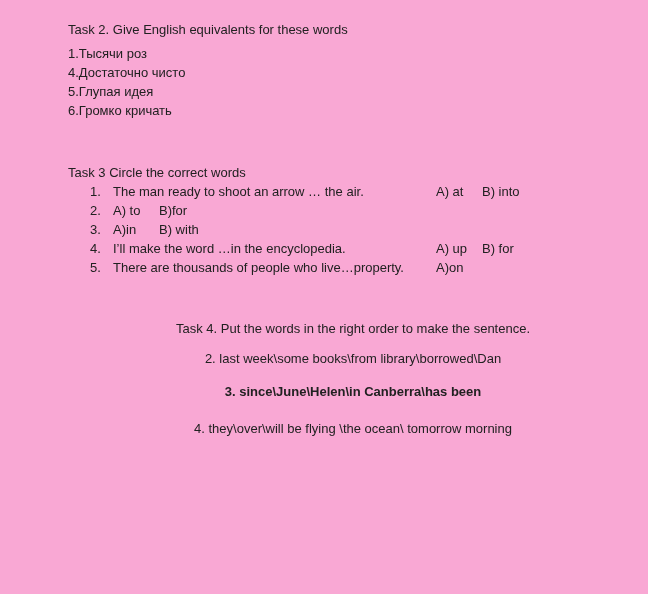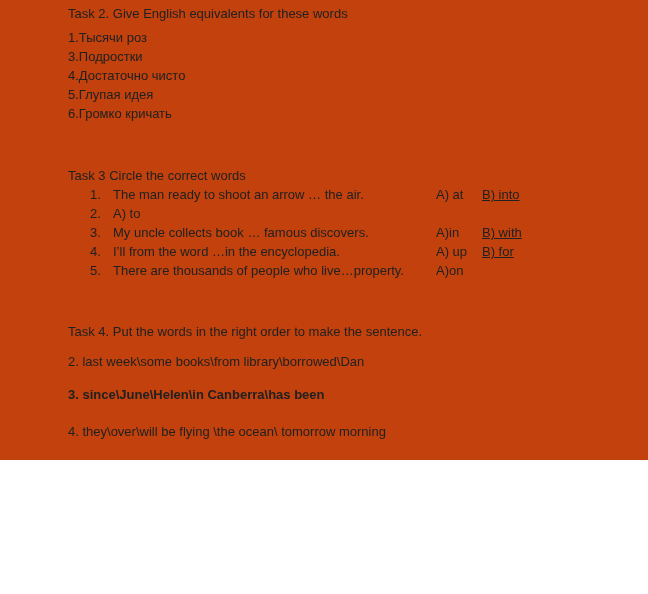--- a/index.html
+++ b/index.html
@@ -9,88 +9,87 @@
     background: #ffffff;
     overflow: hidden;
   }
   body {
     font-family: "Liberation Sans", sans-serif;
     font-size: 13px;
     color: #212121;
   }
   .page {
     width: 648px;
-    height: 460px;
-    padding: 4px 10px 0 68px;
-    background: #c2410c;
+    height: 594px;
+    padding: 20px 10px 0 68px;
+    background: #f9a8d4;
   }
 
   
   .task2-title { line-height: 19px; margin-bottom: 5px; }
   .t2-item { line-height: 19px; }
 
   
   .task3 { margin-top: 43px; }
   .task3-title { line-height: 19px; }
   .t3-row {
     display: flex;
     align-items: baseline;
     line-height: 19px;
     margin-left: 22px;
   }
   .t3-num { width: 23px; flex: 0 0 23px; }
   .t3-sentence { width: 323px; flex: 0 0 323px; }
   .t3-opt-a { width: 46px; flex: 0 0 46px; }
-  .t3-opt-b { flex: 1; text-decoration: underline; }
+  .t3-opt-b { flex: 1; }
 
   
-  .task4 { margin-top: 42px; }
+  .task4 { margin-top: 42px; text-align: center; }
   .task4-title { line-height: 19px; }
   .t4-item { line-height: 19px; }
   .t4-item:nth-of-type(1) { margin-top: 12px; }
   .t4-item:nth-of-type(2) { margin-top: 11px; }
   .t4-item:nth-of-type(3) { margin-top: 14px; font-weight: bold; }
   .t4-item:nth-of-type(4) { margin-top: 18px; }
 </style>
 </head>
 <body>
 
 <div class="page">
 
   <div class="task2">
     <div class="task2-title">Task 2. Give English equivalents for these words</div>
     <div class="t2-item">1.Тысячи роз</div>
-    <div class="t2-item">3.Подростки</div>
     <div class="t2-item">4.Достаточно чисто</div>
     <div class="t2-item">5.Глупая идея</div>
     <div class="t2-item">6.Громко кричать</div>
   </div>
 
   <div class="task3">
     <div class="task3-title">Task 3 Circle the correct words</div>
 
     <div class="t3-row">
       <span class="t3-num">1.</span>
       <span class="t3-sentence">The man ready to shoot an arrow … the air.</span>
       <span class="t3-opt-a">A) at</span>
       <span class="t3-opt-b">B) into</span>
     </div>
     <div class="t3-row">
       <span class="t3-num">2.</span>
       <span class="t3-opt-a">A) to</span>
+      <span class="t3-opt-b">B)for</span>
     </div>
     <div class="t3-row">
       <span class="t3-num">3.</span>
-      <span class="t3-sentence">My uncle collects book … famous discovers.</span>
       <span class="t3-opt-a">A)in</span>
       <span class="t3-opt-b">B) with</span>
     </div>
     <div class="t3-row">
       <span class="t3-num">4.</span>
-      <span class="t3-sentence">I’ll from the word …in the encyclopedia.</span>
+      <span class="t3-sentence">I’ll make the word …in the encyclopedia.</span>
       <span class="t3-opt-a">A) up</span>
       <span class="t3-opt-b">B) for</span>
     </div>
     <div class="t3-row">
       <span class="t3-num">5.</span>
       <span class="t3-sentence">There are thousands of people who live…property.</span>
       <span class="t3-opt-a">A)on</span>
     </div>
   </div>
 

